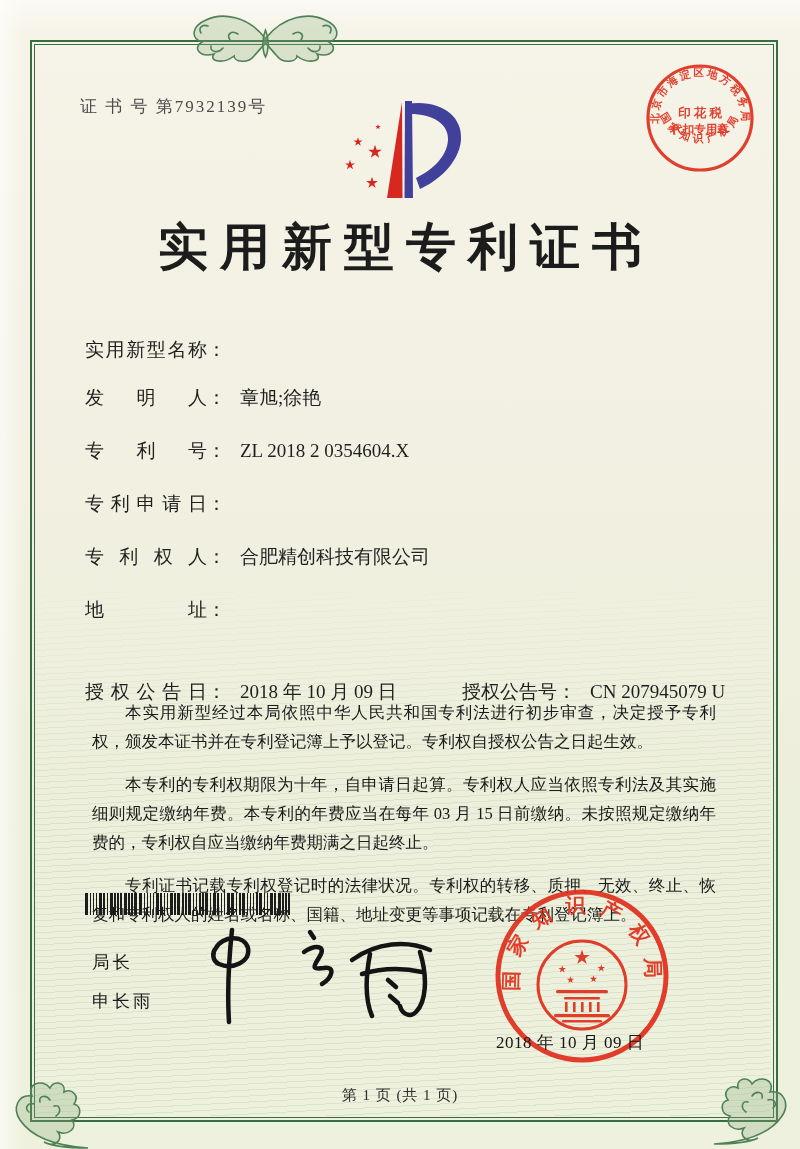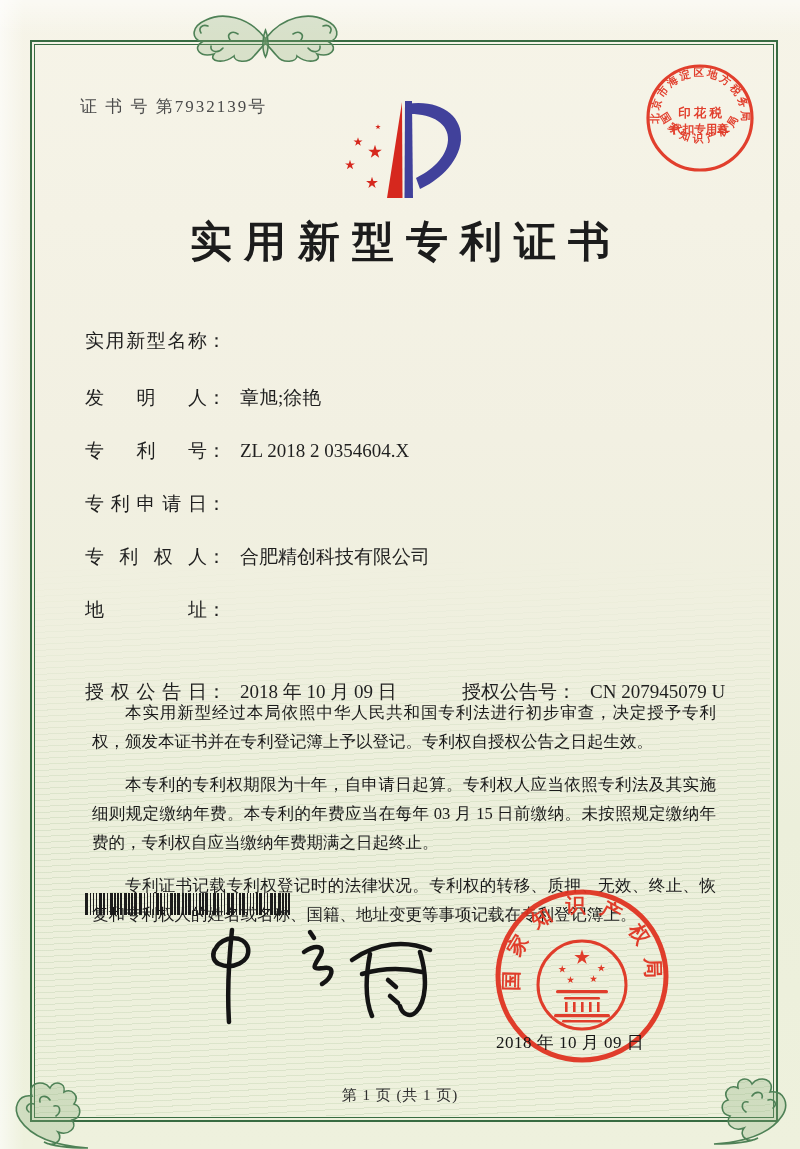--- a/index.html
+++ b/index.html
@@ -16,21 +16,21 @@
     -webkit-mask-image:linear-gradient(180deg,transparent 0,#000 45%);
     mask-image:linear-gradient(180deg,transparent 0,#000 45%);}
   .frame{position:absolute;left:30px;top:40px;width:744px;height:1078px;border:2px solid #386c42;z-index:1;}
   .frame-inner{position:absolute;inset:2px;border:1px solid #386c42;}
   .ornament-top{position:absolute;left:178px;top:4px;z-index:2;}
   .flourish-left{position:absolute;left:-2px;top:1078px;z-index:2;}
   .flourish-right{position:absolute;left:712px;top:1074px;z-index:2;transform:scaleX(-1);}
   .cert-no{position:absolute;left:80px;top:95px;font-size:17px;letter-spacing:2px;color:#4b4b4b;z-index:3;}
   .logo{position:absolute;left:335px;top:98px;z-index:3;}
   .tax-stamp{position:absolute;left:644px;top:62px;z-index:4;opacity:.92;}
-  .doc-title{position:absolute;left:0;top:214px;width:100%;text-align:center;font-size:42px;font-weight:600;
+  .doc-title{position:absolute;left:0;top:214px;width:100%;text-align:center;font-size:50px;font-weight:600;
     letter-spacing:12px;text-indent:12px;color:#1c1c1c;z-index:3;}
   .frow{position:absolute;left:85px;display:flex;font-size:19px;line-height:26px;color:#1f1f1f;
     white-space:nowrap;z-index:3;}
   .frow .lab{display:inline-block;width:122px;text-align:justify;text-align-last:justify;}
   .frow .val{margin-left:14px;}
   .frow.addr{white-space:normal;}
   .frow.addr .val{width:505px;}
   .frow.grant{width:660px;margin-top:28px;}
   .grant-extra{position:absolute;left:377px;top:0;display:flex;}
   .body-text{position:absolute;left:78px;top:684px;width:652px;font-size:16.5px;line-height:29px;
@@ -120,21 +120,21 @@
     </text>
     <text x="56" y="55" text-anchor="middle" fill="#e0301e" font-size="12.5" font-weight="bold">印 花 税</text>
     <text x="56" y="71" text-anchor="middle" fill="#e0301e" font-size="11.5" font-weight="bold">代扣专用章</text>
     <text fill="#e0301e" font-size="10.5" letter-spacing="4" font-weight="bold">
       <textPath href="#taxBottom" startOffset="50%" text-anchor="middle">国家知识产权局</textPath>
     </text>
   </svg>
 
   <div class="doc-title">实用新型专利证书</div>
 
-  <div class="frow" style="top:328px">
+  <div class="frow" style="top:337px">
     <span class="lab">实用新型名称</span>
       <span>：</span>
   </div>
   <div class="frow" style="top:385px">
     <span class="lab">发明人</span>
       <span>：</span>
       <span class="val">章旭;徐艳</span>
   </div>
   <div class="frow" style="top:438px">
     <span class="lab">专利号</span>
@@ -225,20 +225,24 @@
       <i style="width: 1.5px; margin-right: 1.6px;"></i>
       <i style="width: 1.5px; margin-right: 1.6px;"></i>
       <i style="width: 3px; margin-right: 1.6px;"></i>
       <i style="width: 1.5px; margin-right: 1.6px;"></i>
       <i style="width: 3px; margin-right: 1.6px;"></i>
       <i style="width: 1.5px; margin-right: 1.6px;"></i>
       <i style="width: 1.5px; margin-right: 1.6px;"></i>
       <i style="width: 1.5px; margin-right: 1.6px;"></i>
     </div>
 
+  <div class="signer">
+    <div>局长</div>
+    <div class="name">申长雨</div>
+  </div>
 
   <svg class="signature-svg" width="250" height="118" viewBox="0 0 250 118">
     <g stroke="#141414" stroke-width="4.5" fill="none" stroke-linecap="round" stroke-linejoin="round">
       <path d="M40,12 C37,40 35,72 37,104"></path>
       <path d="M24,30 C30,18 52,16 56,30 C59,44 40,52 27,46 C20,43 20,34 24,30"></path>
       <path d="M118,14 l4,6"></path>
       <path d="M112,34 C124,26 134,28 128,38 C122,48 118,52 132,50 C144,48 140,60 130,66"></path>
       <path d="M160,42 C185,24 215,22 238,32"></path>
       <path d="M178,36 C173,62 174,84 180,98"></path>
       <path d="M228,34 C236,60 234,84 224,94 C218,100 210,96 208,88"></path>

